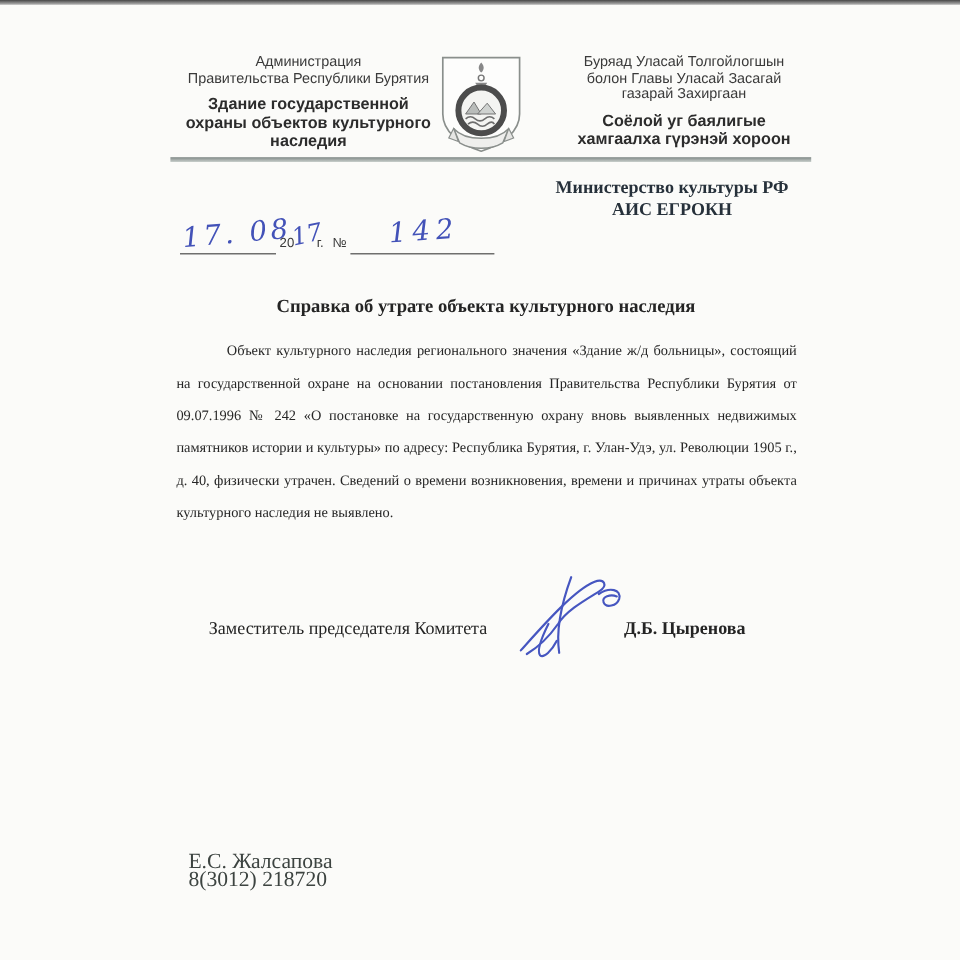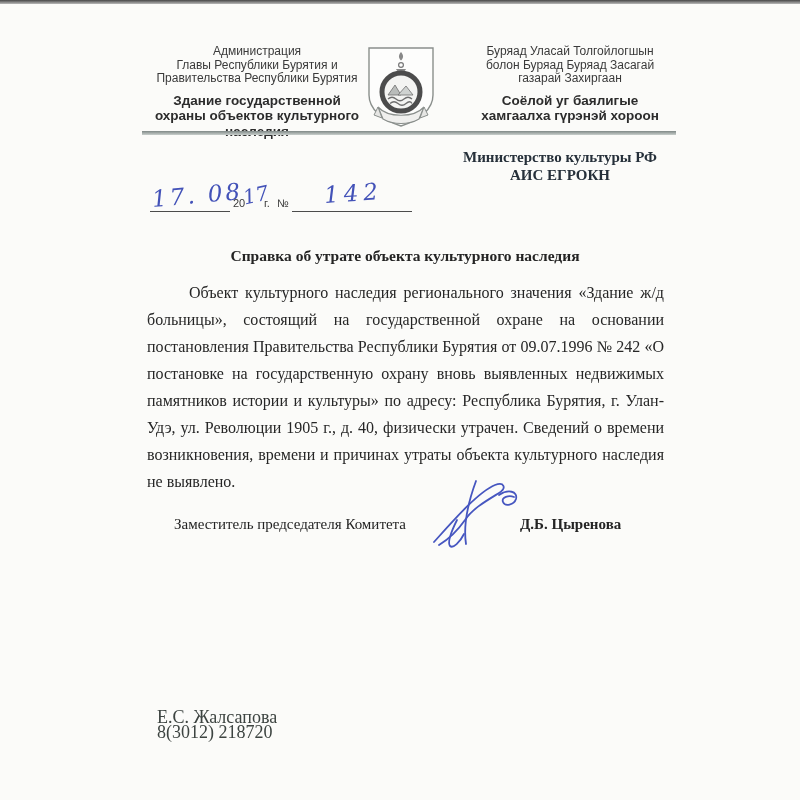--- a/index.html
+++ b/index.html
@@ -28,41 +28,40 @@
   .dl{position:absolute;}
   .rule{position:absolute;border-bottom:1.2px solid #4c4c4c;height:0;}
   .hand{font-family:"DejaVu Serif",serif;font-style:italic;color:#4352b8;}
   .hand-date{left:2px;top:-2px;font-size:23px;letter-spacing:3px;transform:rotate(-5deg);}
   .hand-year{left:93px;top:-1px;font-size:20px;transform:rotate(-12deg);}
   .hand-num{left:174px;top:-4px;font-size:23px;letter-spacing:5px;transform:rotate(-4deg);}
   
   .title{position:absolute;left:140px;top:247px;width:530px;text-align:center;
     font-family:"Liberation Serif",serif;font-weight:bold;font-size:15.5px;color:#242424;}
   .body-par{position:absolute;left:147px;top:279px;width:517px;
-    font-family:"Liberation Serif",serif;font-size:16px;line-height:27px;
+    font-family:"Liberation Serif",serif;font-size:12px;line-height:27px;
     text-align:justify;text-indent:42px;color:#262626;}
   
   .sig-title{position:absolute;left:174px;top:516px;font-family:"Liberation Serif",serif;
     font-weight:normal;font-size:15px;color:#242424;}
   .sig-name{position:absolute;left:520px;top:516px;font-family:"Liberation Serif",serif;
     font-weight:bold;font-size:15px;color:#242424;}
   .sig-svg{position:absolute;left:420px;top:476px;width:112px;height:78px;}
   
   .footer{position:absolute;left:157px;top:710px;font-family:"Liberation Serif",serif;
     font-size:18px;line-height:15px;color:#3d4441;}
 </style>
 </head>
 <body>
 
 <div class="page">
   <div class="scan-edge-top"></div>
 
   <div class="hdr-col hdr-left">
     <div class="hdr-line">Администрация</div>
-    <div class="hdr-line">Главы Республики Бурятия и</div>
     <div class="hdr-line">Правительства Республики Бурятия</div>
     <div class="hdr-gap"></div>
     <div class="hdr-bold">Здание государственной</div>
     <div class="hdr-bold">охраны объектов культурного</div>
     <div class="hdr-bold">наследия</div>
   </div>
 
   <svg class="emblem" viewBox="0 0 78 85">
     <path d="M7,3 H71 V50 C71,64 58,75 39,81 C20,75 7,64 7,50 Z" fill="#fdfdfc" stroke="#8a8f8c" stroke-width="1.4"></path>
     <path d="M39,7 c2.5,3 3,5.5 0,8.5 c-3,-3 -2.5,-5.5 0,-8.5" fill="#888" stroke="none"></path>
@@ -73,21 +72,21 @@
     <path d="M36,50 L44,41 L51,50 Z" fill="#cfd2d0" stroke="#6f6f6f" stroke-width="0.8"></path>
     <path d="M26,54 q4,-3.5 8,0 t8,0 t8,0" fill="none" stroke="#6d6d6d" stroke-width="1.3"></path>
     <path d="M28,58.5 q4,-3.5 8,0 t8,0 t6,0" fill="none" stroke="#6d6d6d" stroke-width="1.3"></path>
     <path d="M16,62 C26,73 52,73 62,62 L57,74 C47,80 31,80 21,74 Z" fill="#efefed" stroke="#8a8f8c" stroke-width="1.2"></path>
     <path d="M16,62 L12,70 L20,73 Z" fill="#e6e6e4" stroke="#8a8f8c" stroke-width="1"></path>
     <path d="M62,62 L66,70 L58,73 Z" fill="#e6e6e4" stroke="#8a8f8c" stroke-width="1"></path>
   </svg>
 
   <div class="hdr-col hdr-right">
     <div class="hdr-line">Буряад Уласай Толгойлогшын</div>
-    <div class="hdr-line">болон Буряад Буряад Засагай</div>
+    <div class="hdr-line">болон Главы Уласай Засагай</div>
     <div class="hdr-line">газарай Захиргаан</div>
     <div class="hdr-gap"></div>
     <div class="hdr-bold">Соёлой уг баялигые</div>
     <div class="hdr-bold">хамгаалха гүрэнэй хороон</div>
   </div>
 
   <div class="divider"></div>
 
 
   <div class="recipient">

